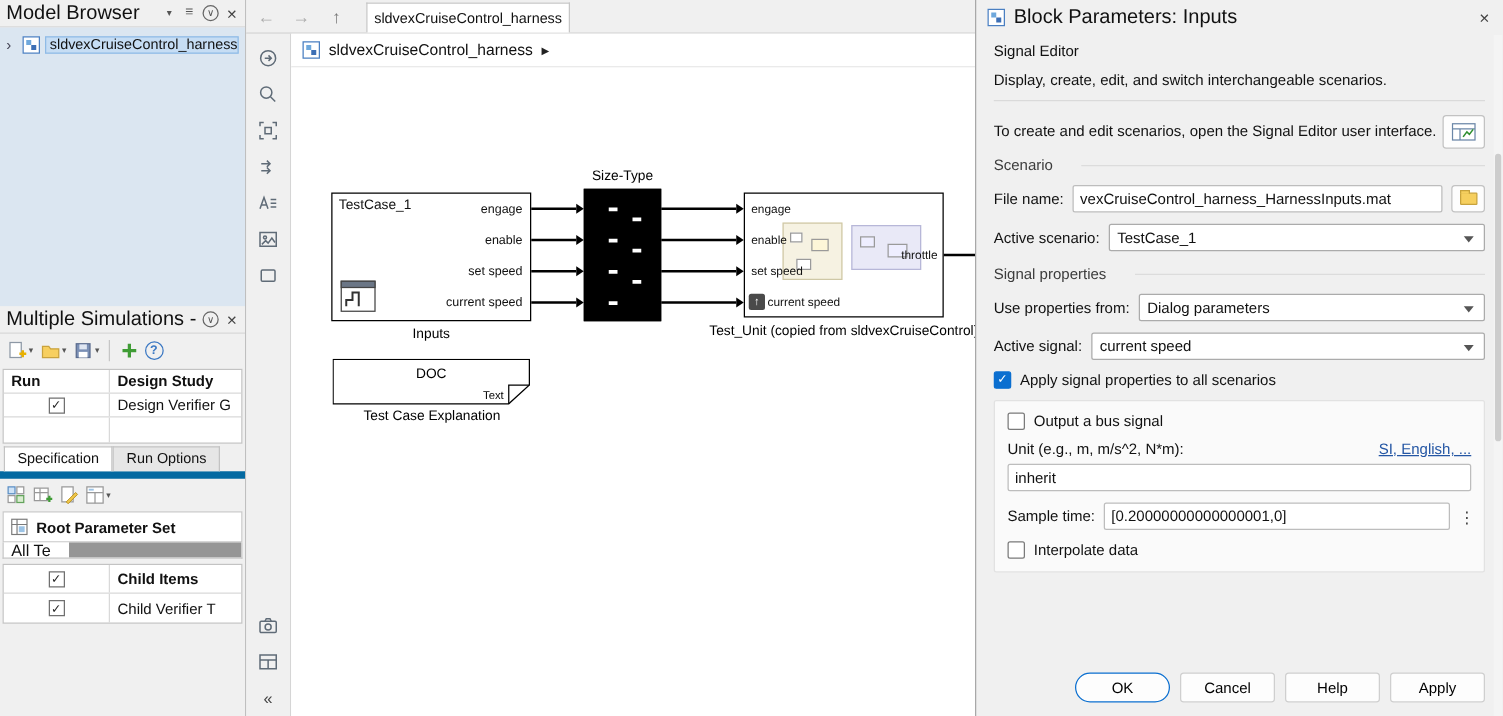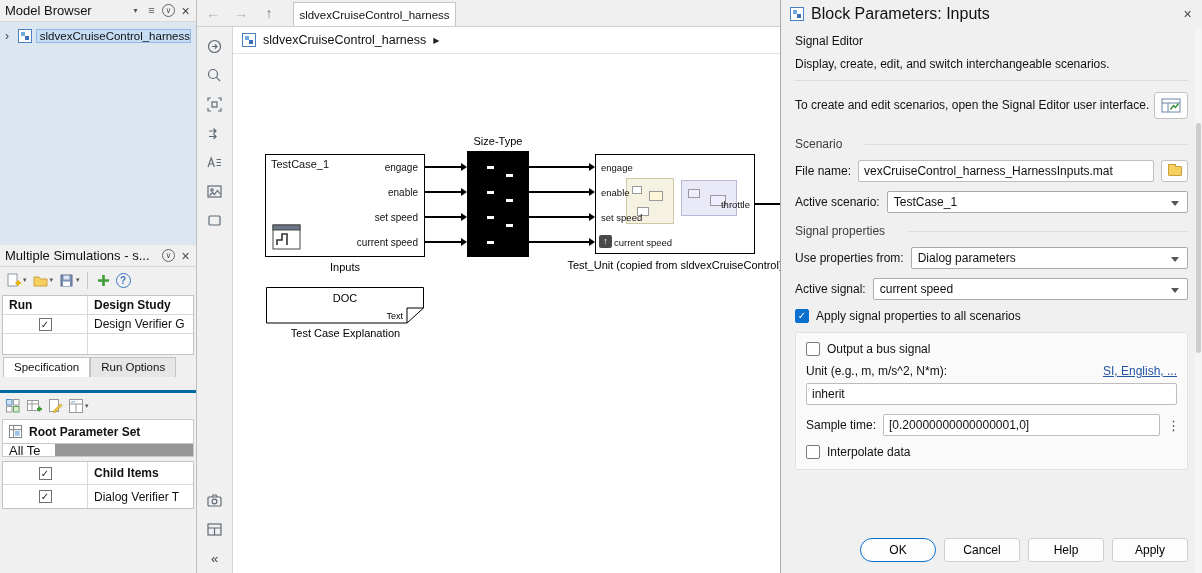--- a/index.html
+++ b/index.html
@@ -3,21 +3,21 @@
 <meta charset="utf-8">
 <style>
   * { box-sizing: border-box; margin: 0; padding: 0; }
   html,body { width:1202px; height:573px; overflow:hidden; }
   body { font-family:"Liberation Sans", sans-serif; font-size:12px; color:#111; background:#f0f0f0; }
   .app { display:flex; width:1202px; height:573px; }
 
   
   .left-col { width:197px; display:flex; flex-direction:column; border-right:1px solid #bfbfbf; background:#f0f0f0; }
   .panel-header { height:22px; flex:0 0 22px; display:flex; align-items:center; gap:5px; padding:0 5px; background:#f0f0f0; border-bottom:1px solid #d8d8d8; }
-  .panel-title { flex:1; font-size:13px; white-space:nowrap; overflow:hidden; }
+  .panel-title { flex:1; font-size:16px; white-space:nowrap; overflow:hidden; }
   .hicon { color:#555; font-size:11px; line-height:1; display:flex; align-items:center; justify-content:center; min-width:11px; }
   .hicon.small { font-size:8px; }
   .circle-ic { width:13px; height:13px; border:1px solid #666; border-radius:50%; font-size:8px; color:#555; display:flex; align-items:center; justify-content:center; }
   .close-x { font-size:14px; color:#444; }
 
   .model-browser { height:245px; flex:0 0 245px; display:flex; flex-direction:column; }
   .tree { flex:1; background:#dbe6f1; padding:5px 3px; }
   .tree-row { display:flex; align-items:center; gap:4px; height:18px; padding:0 2px; }
   .expander { color:#445; width:9px; font-size:12px; }
   .sl-badge { width:14px; height:14px; flex:0 0 14px; background:#fff; border:1px solid #4a7fc1; position:relative; }
@@ -34,21 +34,21 @@
 
   .ms-table { margin:2px 2px 0; background:#fff; border:1px solid #c3c3c3; }
   .ms-tr { display:flex; border-bottom:1px solid #d9d9d9; align-items:center; min-height:19px; }
   .ms-tr:last-child { border-bottom:none; }
   .ms-c1 { width:85px; flex:0 0 85px; border-right:1px solid #d9d9d9; padding:2px 6px; align-self:stretch; display:flex; align-items:center; }
   .ms-c2 { flex:1; padding:2px 6px; white-space:nowrap; overflow:hidden; }
   .bold { font-weight:bold; }
   .cb-classic { width:13px; height:13px; border:1px solid #707070; background:#fff; font-size:10px; color:#222; display:flex; align-items:center; justify-content:center; margin:0 auto; }
 
   .details-header { font-weight:bold; padding:5px 6px 4px; margin-top:9px; border-top:2px solid #b3b3b3; white-space:nowrap; overflow:hidden; }
-  .tabs { display:flex; padding:2px 3px 13px; border-bottom:3px solid #0369a1; }
+  .tabs { display:flex; padding:2px 3px 0; border-bottom:6px solid #0369a1; }
   .tab { padding:3px 10px 4px; border:1px solid #c3c3c3; border-bottom:none; background:#e6e6e6; font-size:11.5px; white-space:nowrap; }
   .tab.active { background:#fff; }
   .details-toolbar { display:flex; align-items:center; gap:3px; padding:4px 4px 3px; }
   .root-row { display:flex; align-items:center; gap:6px; padding:4px 5px; background:#fff; border:1px solid #c9c9c9; margin:1px 2px 0; white-space:nowrap; overflow:hidden; }
   .partial-row { height:13px; line-height:13px; font-size:13px; padding-left:6px; margin:0 2px; border:1px solid #c9c9c9; border-top:none; background:linear-gradient(to right,#ffffff 0,#ffffff 52px,#969696 52px); white-space:nowrap; overflow:hidden; }
   .bt { margin:4px 2px 0; background:#fff; border:1px solid #c3c3c3; }
   .bt .ms-tr { min-height:23px; }
 
   
   .center-col { width:583px; flex:0 0 583px; display:flex; flex-direction:column; min-width:0; }
@@ -87,21 +87,21 @@
   .tu-badge { position:absolute; left:3px; top:80px; width:13px; height:13px; background:#4a4a4a; border-radius:2px; color:#fff; font-size:9px; line-height:13px; text-align:center; }
 
   
   .dialog { width:422px; flex:0 0 422px; background:#f0f0f0; border-left:1px solid #a8a8a8; display:flex; flex-direction:column; position:relative; }
   .dlg-title { height:28px; flex:0 0 28px; display:flex; align-items:center; gap:7px; padding:0 9px; }
   .dlg-title-text { flex:1; font-size:16px; }
   .dlg-body { flex:1; padding:2px 14px 0; display:flex; flex-direction:column; overflow:hidden; }
   .dlg-h2 { margin:4px 0 9px; }
   .dlg-desc { margin-bottom:9px; color:#111; }
   .dlg-hr { border:none; border-top:1px solid #dadada; margin-bottom:11px; }
-  .hint-row { display:flex; align-items:center; gap:0; margin-bottom:16px; }
+  .hint-row { display:flex; align-items:center; gap:0; margin-bottom:4px; }
   .hint-text { flex:1; line-height:1.45; }
   .sq-btn { width:34px; height:27px; background:#fdfdfd; border:1px solid #c2c2c2; border-radius:3px; display:flex; align-items:center; justify-content:center; }
   .section-row { display:flex; align-items:center; gap:23px; margin:2px 0 9px; color:#3c3c3c; }
   .section-line { flex:1; height:1px; background:#dcdcdc; }
   .form-row { display:flex; align-items:center; gap:7px; margin-bottom:9px; }
   .lbl { white-space:nowrap; }
   .tinput { flex:1; min-width:0; height:22px; border:1px solid #bdbdbd; border-radius:2px; background:#fff; padding:0 5px; font:inherit; font-size:12px; color:#111; }
   .selectbox { flex:1; min-width:0; height:22px; border:1px solid #ababab; border-radius:2px; background:#fff; position:relative; display:flex; align-items:center; padding:0 22px 0 6px; overflow:hidden; white-space:nowrap; }
   .selectbox::after { content:""; position:absolute; right:8px; top:9px; border-left:4px solid transparent; border-right:4px solid transparent; border-top:5px solid #555; }
   .cb-row { display:flex; align-items:center; gap:7px; margin-bottom:8px; }
@@ -262,21 +262,21 @@
               </span>
           </div>
           <div class="ms-c2 bold">Child Items</div>
         </div>
         <div class="ms-tr">
           <div class="ms-c1">
             <span class="cb-classic">
                 <span>✓</span>
               </span>
           </div>
-          <div class="ms-c2">Dialog Verifier T</div>
+          <div class="ms-c2">Child Verifier T</div>
         </div>
       </div>
     </div>
   </div>
 
   <div class="center-col">
     <div class="tab-bar">
       <div class="nav-btns">
         <span class="nav-btn">←</span>
         <span class="nav-btn">→</span>

